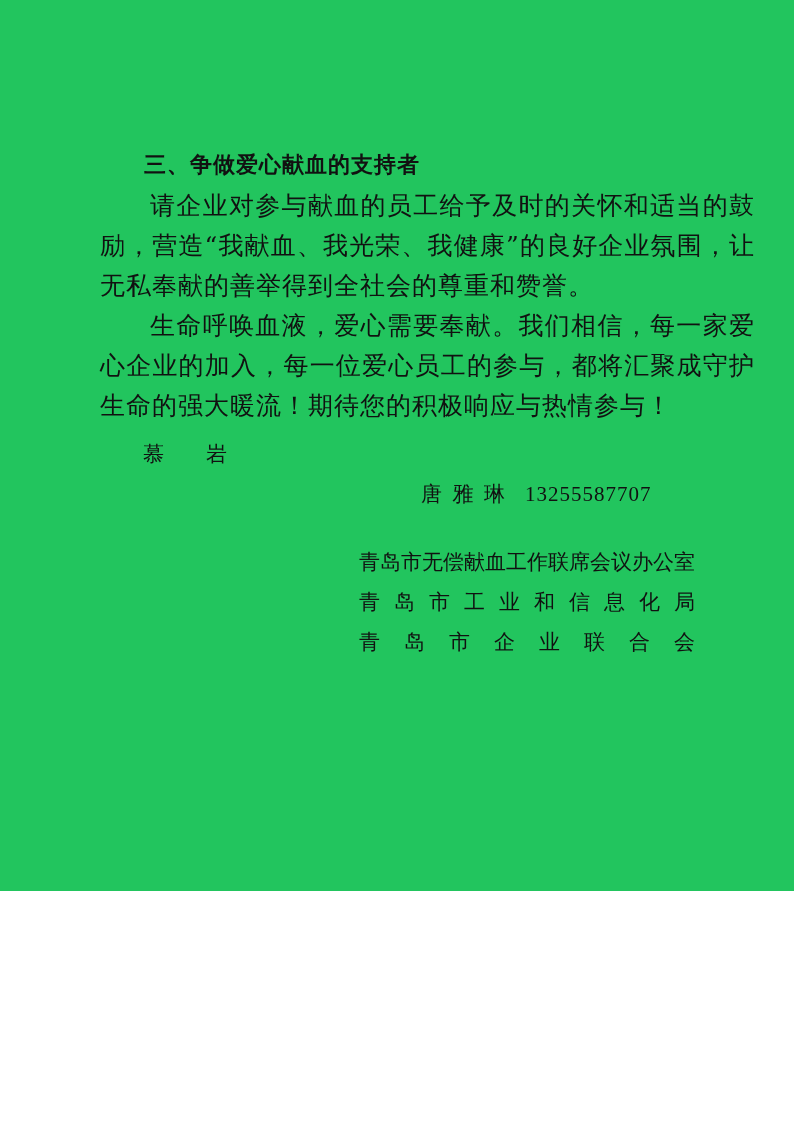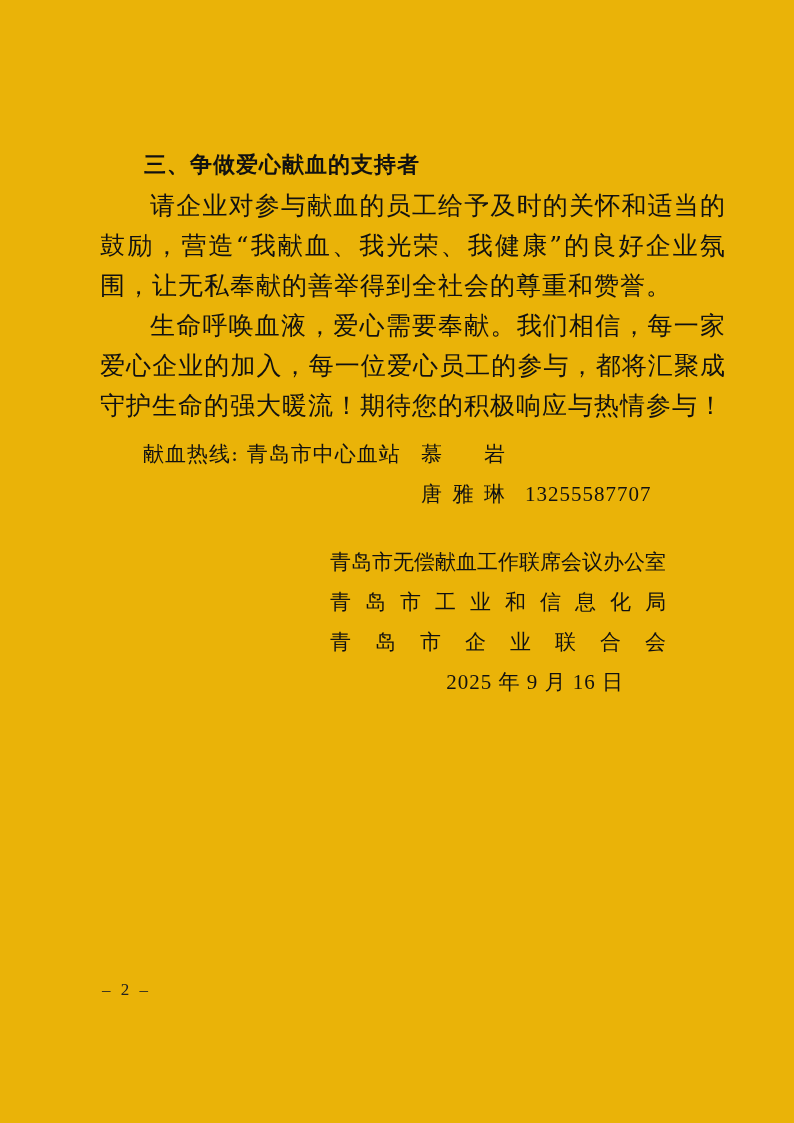--- a/index.html
+++ b/index.html
@@ -1,23 +1,23 @@
 <!DOCTYPE html>
 <html><head>
 <meta charset="utf-8">
 <style>
   html, body { margin: 0; padding: 0; background: #ffffff; }
   .page {
     position: relative;
     width: 794px;
-    height: 1123px;
-    background: #eab308;
+    height: 891px;
+    background: #22c55e;
     color: #111111;
     box-sizing: border-box;
-    padding: 144px 68px 0 100px;
+    padding: 144px 39px 0 100px;
     font-family: "DejaVu Serif", serif;
     overflow: hidden;
   }
   .heading {
     margin: 0;
     font-family: "DejaVu Sans", sans-serif;
     font-weight: 700;
     font-size: 22px;
     line-height: 42px;
     text-indent: 2em;
@@ -72,21 +72,20 @@
 
   <h2 class="heading">三、争做爱心献血的支持者</h2>
 
   <p class="body-para">请企业对参与献血的员工给予及时的关怀和适当的鼓励，营造“我献血、我光荣、我健康”的良好企业氛围，让无私奉献的善举得到全社会的尊重和赞誉。</p>
 
 
   <p class="body-para">生命呼唤血液，爱心需要奉献。我们相信，每一家爱心企业的加入，每一位爱心员工的参与，都将汇聚成守护生命的强大暖流！期待您的积极响应与热情参与！</p>
 
   <div class="hotline">
     <div class="hotline-row">
-      <span class="hl-label">献血热线: 青岛市中心血站</span>
       <span class="hl-name spread">
           <span>慕</span>
           <span>岩</span>
         </span>
     </div>
     <div class="hotline-row">
       <span class="hl-label"></span>
       <span class="hl-name spread">
           <span>唐</span>
           <span>雅</span>
@@ -130,18 +129,17 @@
     <div class="spread">
         <span>青</span>
         <span>岛</span>
         <span>市</span>
         <span>企</span>
         <span>业</span>
         <span>联</span>
         <span>合</span>
         <span>会</span>
       </div>
-    <div class="sig-date">2025 年 9 月 16 日</div>
   </div>
 
   <div class="footer-pagenum">– 2 –</div>
 
 </div>
 
 </body></html>

